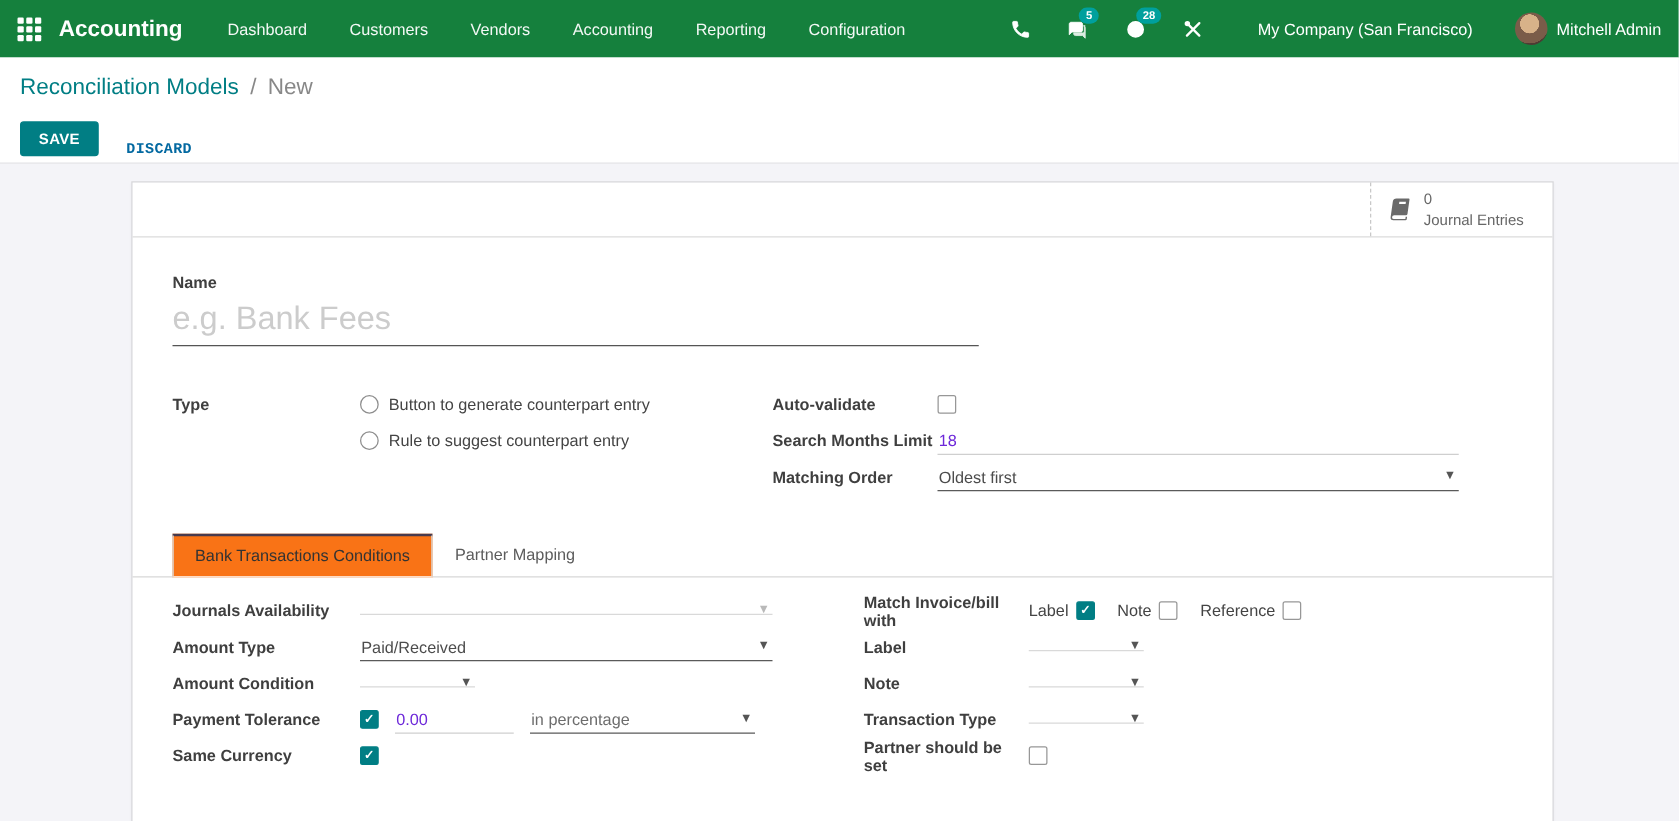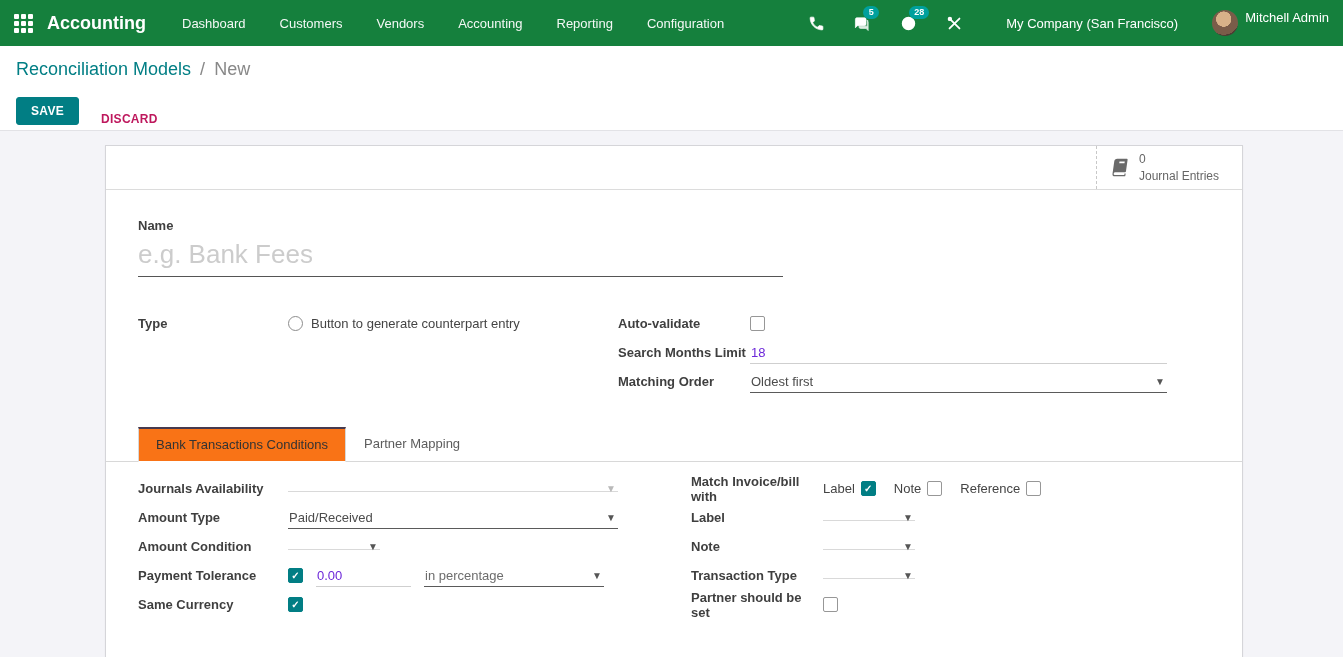--- a/index.html
+++ b/index.html
@@ -18,39 +18,39 @@
   .menu li { cursor:pointer; opacity:.95; }
   .spacer { flex:1; }
   .systray { display:flex; align-items:center; gap:26px; }
   .tray-icon { position:relative; width:20px; height:20px; cursor:pointer;
     display:flex; align-items:center; justify-content:center; }
   .tray-icon svg { width:17px; height:17px; fill:#fff; stroke:#fff; }
   .badge { position:absolute; top:-7px; left:11px; background:#00a09d; color:#fff;
     font-size:9px; font-weight:bold; border-radius:9px; padding:2px 5px;
     line-height:1; min-width:16px; text-align:center; }
   .company { font-size:13px; cursor:pointer; margin-left:16px; }
-  .user-block { display:flex; gap:7px; cursor:pointer; margin-left:8px; }
+  .user-block { display:flex; align-items:center; gap:7px; cursor:pointer; margin-left:8px; }
   .avatar { width:26px; height:26px; border-radius:50%;
     background:radial-gradient(circle at 45% 35%, #d8b289 0 34%, #7a5c49 35% 70%, #4e3b33 71%);
     flex:none; }
   .username { font-size:13px; }
 
   
   .control-panel { background:#fff; border-bottom:1px solid #e2e2e6; padding:13px 16px 12px; height:85px; }
   .breadcrumb { font-size:18px; }
   .breadcrumb .parent { color:#017e84; cursor:pointer; }
   .breadcrumb .sep { color:#888; margin:0 4px; }
   .breadcrumb .current { color:#888; }
   .cp-buttons { margin-top:10px; display:flex; align-items:center; }
   .btn-save { background:#017e84; color:#fff; border:1px solid #017e84; font-size:12px;
     font-weight:bold; padding:6px 14px; border-radius:3px; cursor:pointer;
     font-family:inherit; letter-spacing:.3px; }
-  .btn-discard { background:transparent; border:none; color:#be185d; font-size:12px;
+  .btn-discard { background:transparent; border:none; color:#0369a1; font-size:12px;
     font-weight:bold; padding:6px 14px; margin-left:8px; cursor:pointer;
-    font-family:Liberation Sans, sans-serif; letter-spacing:.3px;margin-top:16px; }
+    font-family:Liberation Mono, monospace; letter-spacing:.3px;margin-top:16px; }
 
   
   .content { padding-top:14px; }
   .form-card { margin:0 100px 0 105px; background:#fff; border:1px solid #d5d5d9;
     box-shadow:0 1px 2px rgba(0,0,0,.04); min-height:503px; }
   .button-box { height:44px; border-bottom:1px solid #dcdcdc; display:flex;
     justify-content:flex-end; }
   .stat-button { width:146px; border-left:1px dashed #c8c8c8; display:flex;
     align-items:center; gap:9px; padding:0 8px 0 12px; cursor:pointer; }
   .stat-button svg { width:21px; height:21px; fill:#6a6a6a; flex:none; transform:skewX(-8deg); }
@@ -207,20 +207,24 @@
 
       <div class="group">
         <div class="col-left">
           <div style="display:flex;">
             <span class="field-label" style="width:150px; flex:none; padding-top:7px;">Type</span>
             <div class="radio-stack">
               <div class="radio-row">
                 <span class="radio"></span>
                 <span class="radio-label">Button to generate counterpart entry</span>
               </div>
+              <div class="radio-row">
+                <span class="radio"></span>
+                <span class="radio-label">Rule to suggest counterpart entry</span>
+              </div>
             </div>
           </div>
         </div>
 
         <div class="col-right">
           <div class="frow">
             <span class="field-label">Auto-validate</span>
             <span class="checkbox"></span>
           </div>
           <div class="frow">

